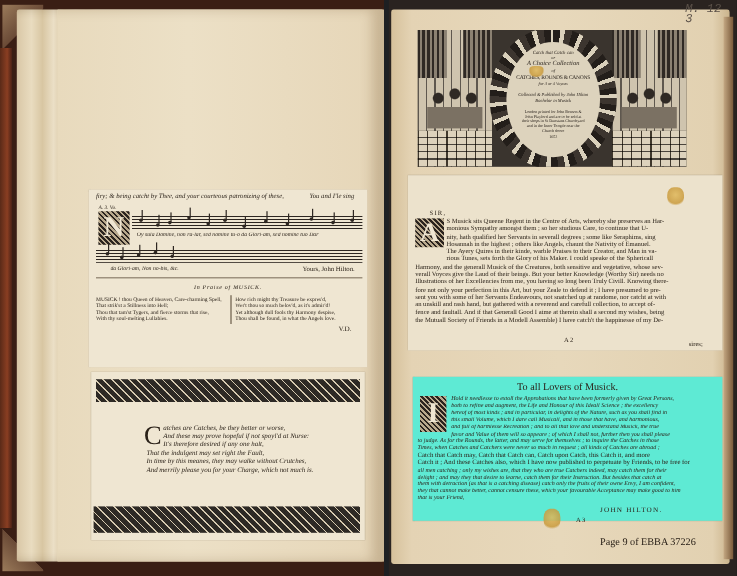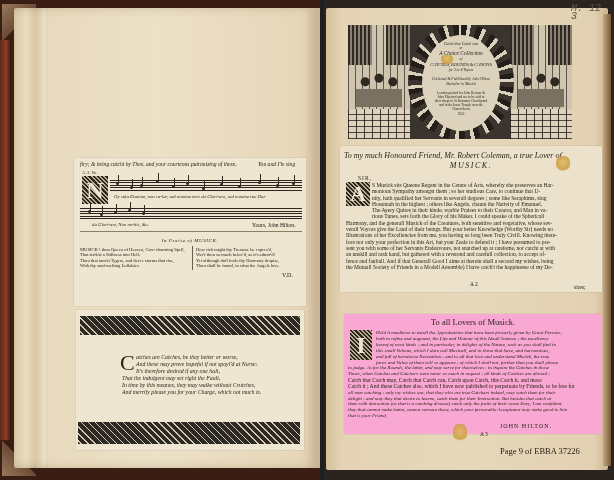--- a/index.html
+++ b/index.html
@@ -189,22 +189,20 @@
     <div class="tp-text" style="top:60px;font-size:3.4px;">John Playford and are to be sold at</div>
     <div class="tp-text" style="top:64px;font-size:3.4px;">their shops in St Dunstans Churchyard</div>
     <div class="tp-text" style="top:68px;font-size:3.4px;">and in the Inner Temple near the</div>
     <div class="tp-text" style="top:72px;font-size:3.4px;">Church doore</div>
     <div class="tp-text" style="top:77px;font-size:3.4px;">1652</div>
   </div>
   <div class="stamp" style="left:92px;top:30px;width:14px;height:9px;"></div>
 </div>
 
 <div id="dedication" class="abs paste-slip" style="background:#ece2cc;">
-  <div class="abs line-text" style="left:4px;top:5px;width:254px;font-size:8px;line-height:9px;">To my much Honoured Friend, Mr. Robert Coleman, a true Lover of</div>
-  <div class="abs" style="left:0;top:15px;width:262px;text-align:center;font-size:8px;font-style:italic;letter-spacing:1.5px;">MUSICK.</div>
   <div class="abs line-text" style="left:18px;top:29px;font-style:normal;font-size:5.5px;letter-spacing:1px;">SIR,</div>
   <div class="dropcap" style="left:6px;top:36px;width:24px;height:24px;font-size:22px;line-height:24px;">A</div>
   <div class="stamp" style="left:216px;top:10px;"></div>
   <div class="abs body-lines" style="left:6px;top:36px;width:252px;">
     <div class="line-text" style="padding-left:26px;font-style:normal;">S Musick sits Queene Regent in the Centre of Arts, whereby she preserves an Har-</div>
     <div class="line-text" style="padding-left:26px;font-style:normal;">monious Sympathy amongst them ; so her studious Care, to continue that U-</div>
     <div class="line-text" style="padding-left:26px;font-style:normal;">nity, hath qualified her Servants in severall degrees ; some like Seraphims, sing</div>
     <div class="line-text" style="padding-left:26px;font-style:normal;">Hosannah in the highest ; others like Angels, chaunt the Nativity of Emanuel.</div>
     <div class="line-text" style="padding-left:26px;font-style:normal;">The Ayery Quires in their kinde, warble Praises to their Creator, and Man in va-</div>
     <div class="line-text" style="padding-left:26px;font-style:normal;">rious Tunes, sets forth the Glory of his Maker. I could speake of the Sphericall</div>
@@ -214,21 +212,21 @@
     <div class="line-text" style="font-style:normal;">fore not only your perfection in this Art, but your Zeale to defend it ; I have presumed to pre-</div>
     <div class="line-text" style="font-style:normal;">sent you with some of her Servants Endeavours, not snatched up at randome, nor catcht at with</div>
     <div class="line-text" style="font-style:normal;">an unskill and rash hand, but gathered with a reverend and carefull collection, to accept of-</div>
     <div class="line-text" style="font-style:normal;">fence and faultall. And if that Generall Good I aime at therein shall a second my wishes, being</div>
     <div class="line-text" style="font-style:normal;">the Mutuall Society of Friends in a Modell Assemble) I have catch't the happinesse of my De-</div>
   </div>
   <div class="abs line-text" style="left:130px;top:135px;font-style:normal;font-size:5.5px;">A 2</div>
   <div class="abs line-text" style="left:234px;top:138px;font-style:normal;font-size:5.5px;">sires;</div>
 </div>
 
-<div id="lovers" class="abs paste-slip" style="background:#f9a8d4;">
+<div id="lovers" class="abs paste-slip" style="background:#5eead4;">
   <div class="abs" style="left:0;top:3px;width:258px;text-align:center;font-size:8.5px;">To all Lovers of Musick.</div>
   <div class="dropcap" style="left:6px;top:16px;width:22px;height:30px;font-size:24px;line-height:30px;">I</div>
   <div class="abs body-lines" style="left:4px;top:16px;width:250px;">
     <div class="line-text" style="padding-left:28px;font-size:5px;line-height:5.9px;">Hold it needlesse to extoll the Approbations that have been formerly given by Great Persons,</div>
     <div class="line-text" style="padding-left:28px;font-size:5px;line-height:5.9px;">both to refine and augment, the Life and Honour of this Ideall Science ; the excellency</div>
     <div class="line-text" style="padding-left:28px;font-size:5px;line-height:5.9px;">hereof of most kinds ; and in particular, in delights of the Nature, such as you shall find in</div>
     <div class="line-text" style="padding-left:28px;font-size:5px;line-height:5.9px;">this small Volume, which I dare call Musicall, and in those that have, and harmonious,</div>
     <div class="line-text" style="padding-left:28px;font-size:5px;line-height:5.9px;">and full of harmlesse Recreation ; and to all that love and understand Musick, the true</div>
     <div class="line-text" style="padding-left:28px;font-size:5px;line-height:5.9px;">favor and Value of them will so appeare ; of which I shall not, further then you shall please</div>
     <div class="line-text" style="font-size:5px;line-height:5.9px;">to judge. As for the Rounds, the latter, and may serve for themselves ; to inquire the Catches in those</div>

